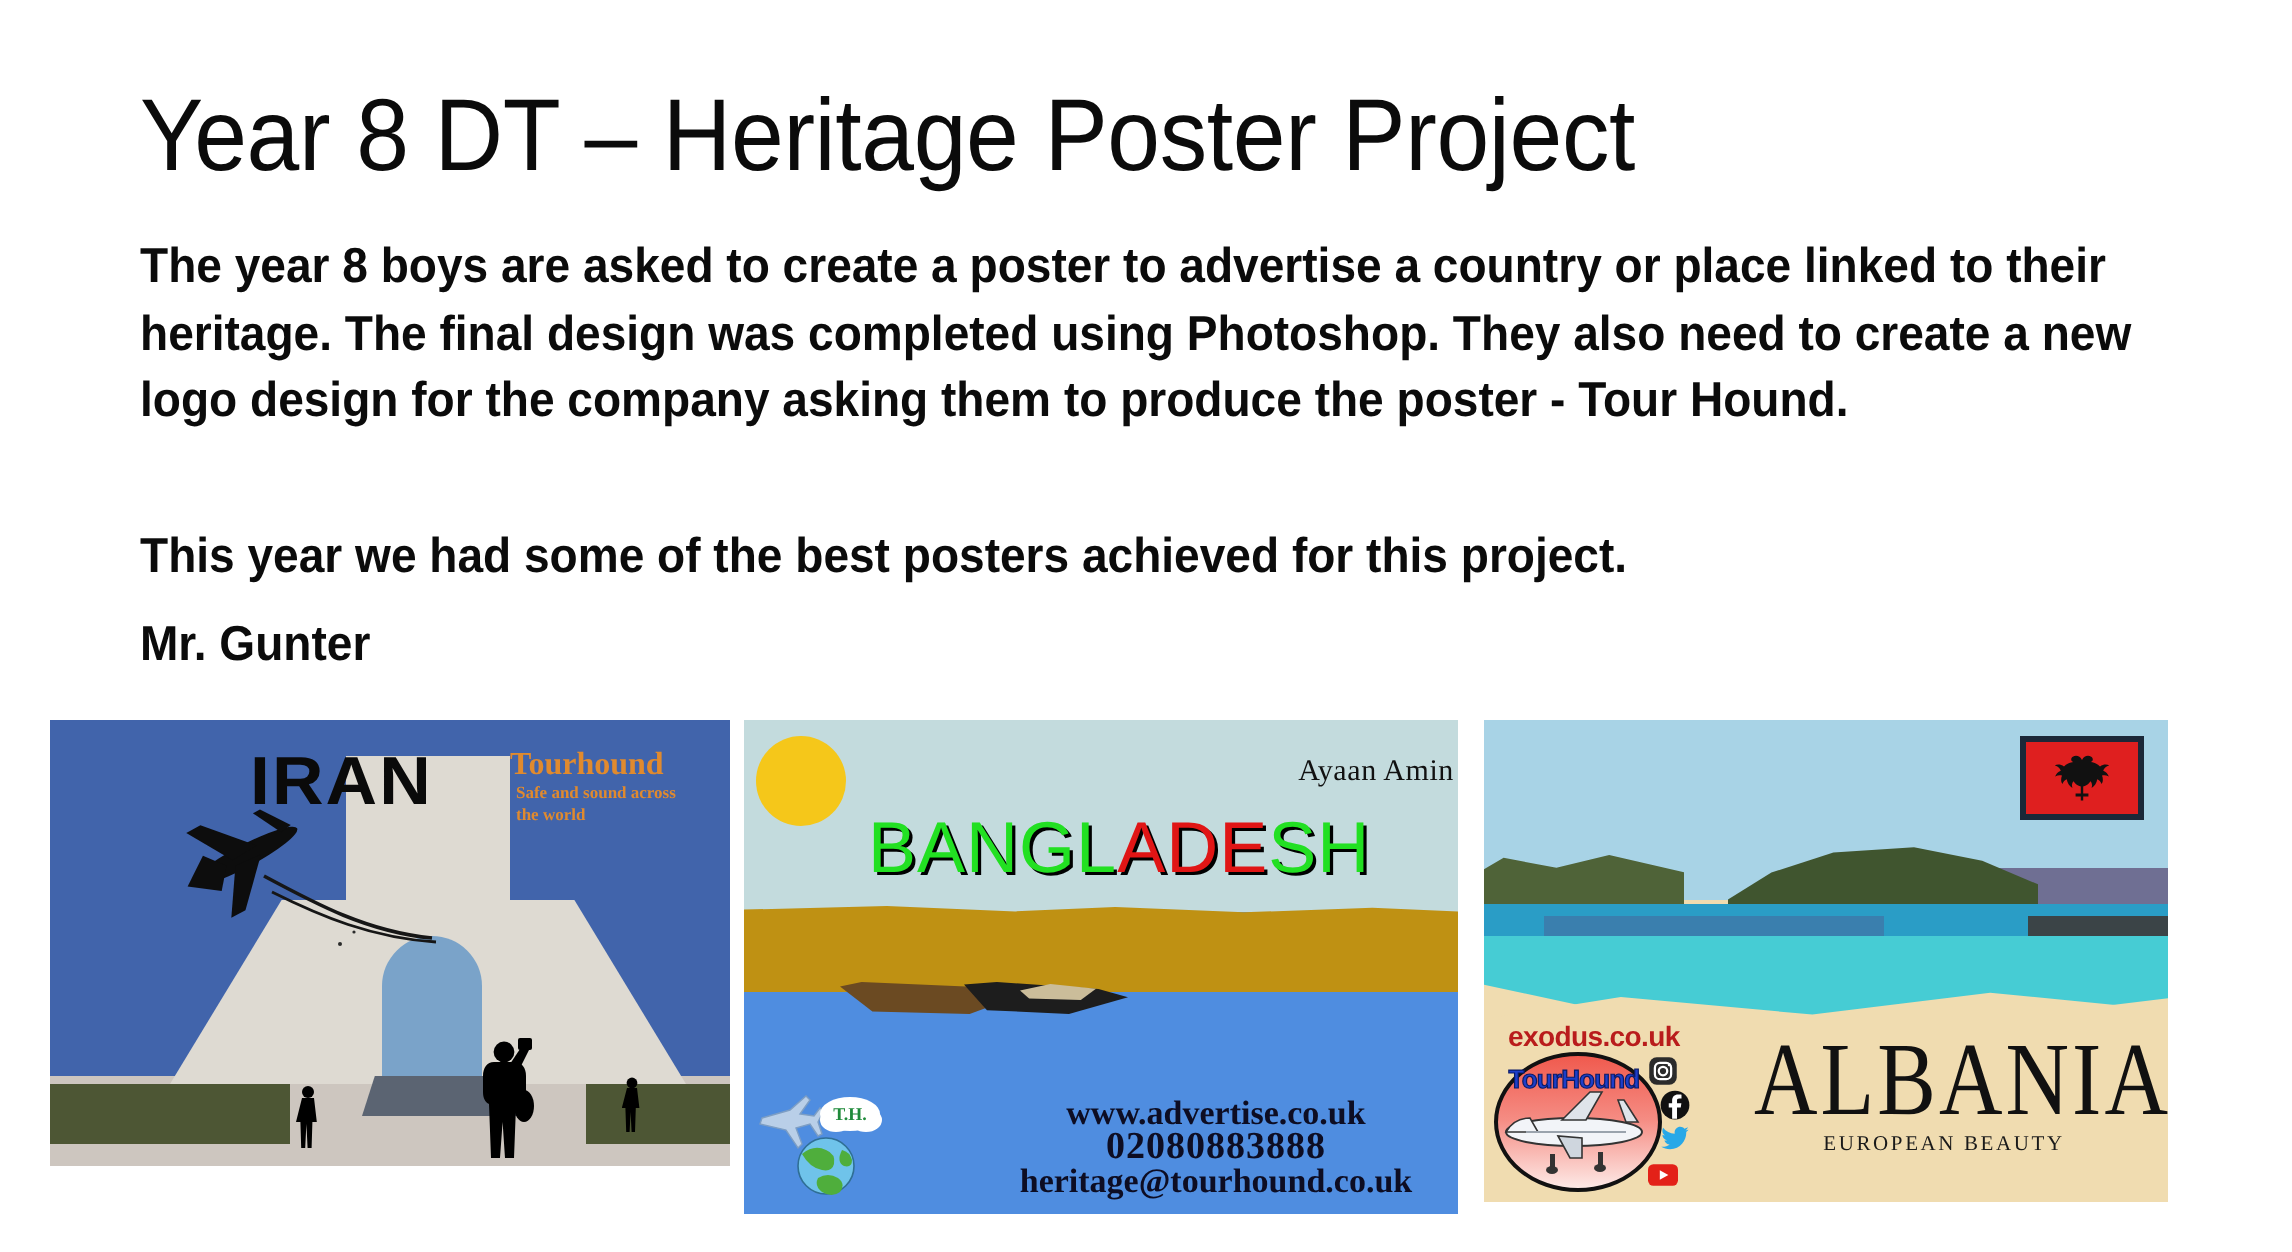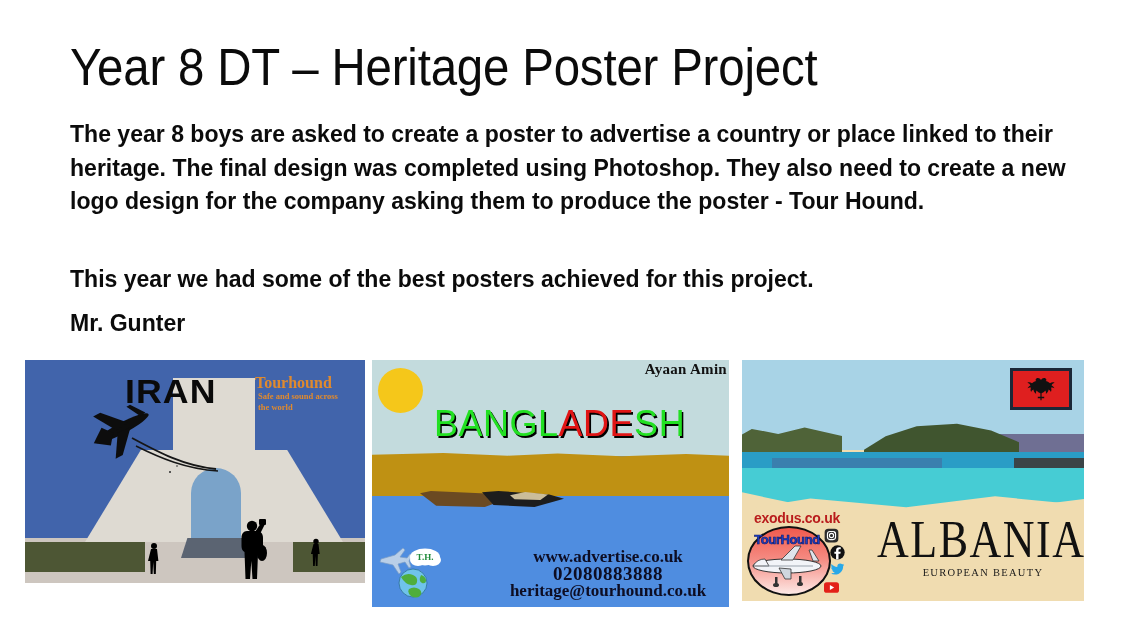--- a/index.html
+++ b/index.html
@@ -79,22 +79,22 @@
   #bd-land{position:absolute;left:0;top:93px;width:357px;height:45px;background:#bf9113;
       clip-path:polygon(0 4%,20% 0,38% 6%,52% 1%,70% 7%,88% 2%,100% 6%,100% 100%,0 100%);}
   #bd-river{position:absolute;left:0;top:136px;width:357px;height:111px;background:#4f8de0;}
   #bd-boat1{position:absolute;left:48px;top:131px;width:90px;height:16px;background:#6b4a22;
       clip-path:polygon(0 14%,12% 0,86% 18%,100% 42%,72% 100%,18% 92%);}
   #bd-boat2{position:absolute;left:110px;top:131px;width:82px;height:16px;background:#1d1d1d;
       clip-path:polygon(0 8%,20% 0,82% 22%,100% 48%,64% 100%,14% 88%);}
   #bd-boat2b{position:absolute;left:138px;top:132px;width:38px;height:8px;background:#cbbd9a;
       clip-path:polygon(0 40%,40% 0,100% 30%,80% 100%,12% 90%);}
   #bd-name{
-    position:absolute;right:2px;top:1px;
-    font-family:"Liberation Serif",serif;font-weight:700;font-size:15px;
+    position:absolute;right:2px;top:18px;
+    font-family:"Liberation Serif",serif;font-weight:400;font-size:15px;
     color:#111;letter-spacing:0.3px;white-space:nowrap;
   }
   #bd-title{
     position:absolute;left:62px;top:43px;
     font-family:"Liberation Sans",sans-serif;font-weight:400;font-size:36px;
     letter-spacing:0.5px;white-space:nowrap;
     text-shadow:1.6px 1.6px 0 #000;
   }
   #bd-title .g{color:#22e022;}
   #bd-title .r{color:#e01515;}
@@ -126,21 +126,21 @@
   #al-flag{position:absolute;right:12px;top:8px;width:62px;height:42px;background:#df1f1f;
       border:3px solid #1b2838;box-sizing:border-box;}
   #al-eagle{position:absolute;left:50%;top:50%;transform:translate(-50%,-50%);}
   #al-title{
     position:absolute;left:135px;top:150px;width:190px;text-align:center;
     font-family:"Liberation Serif",serif;font-weight:400;font-size:44px;
     letter-spacing:1.5px;color:#111;
     transform:scaleY(1.18);transform-origin:center top;
   }
   #al-sub{
-    position:absolute;left:146px;top:207px;width:190px;text-align:center;
+    position:absolute;left:135px;top:207px;width:190px;text-align:center;
     font-family:"Liberation Serif",serif;font-weight:400;font-size:10.5px;
     letter-spacing:1.3px;color:#1a1a1a;
   }
   #al-brandurl{
     position:absolute;left:12px;top:150px;
     font-family:"Liberation Sans",sans-serif;font-weight:700;font-size:14px;
     color:#b91c1c;letter-spacing:-0.3px;
   }
   #al-logo-circle{
     position:absolute;left:5px;top:166px;width:80px;height:66px;border-radius:50%;

